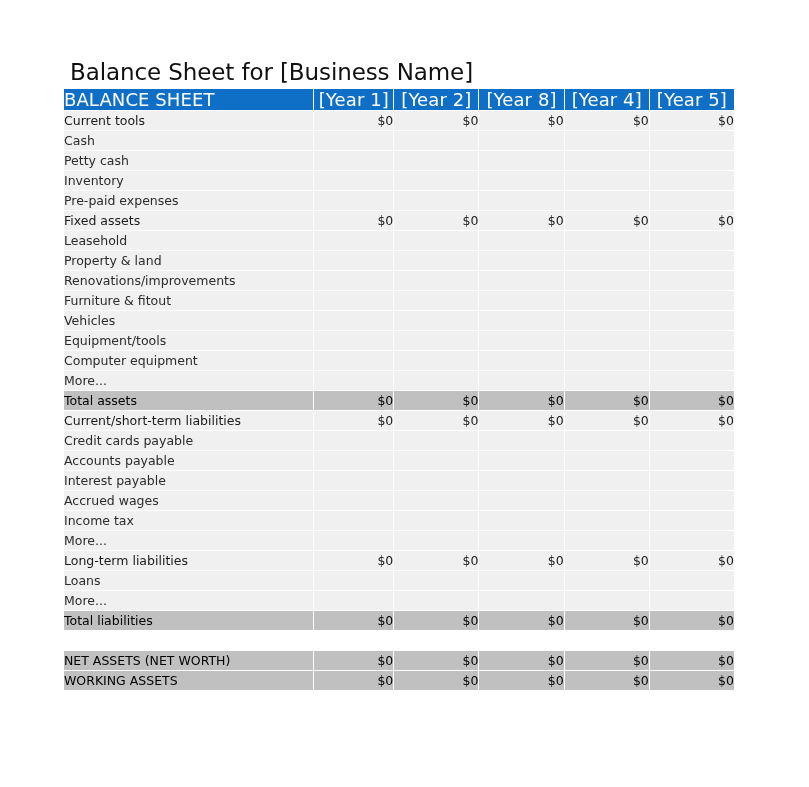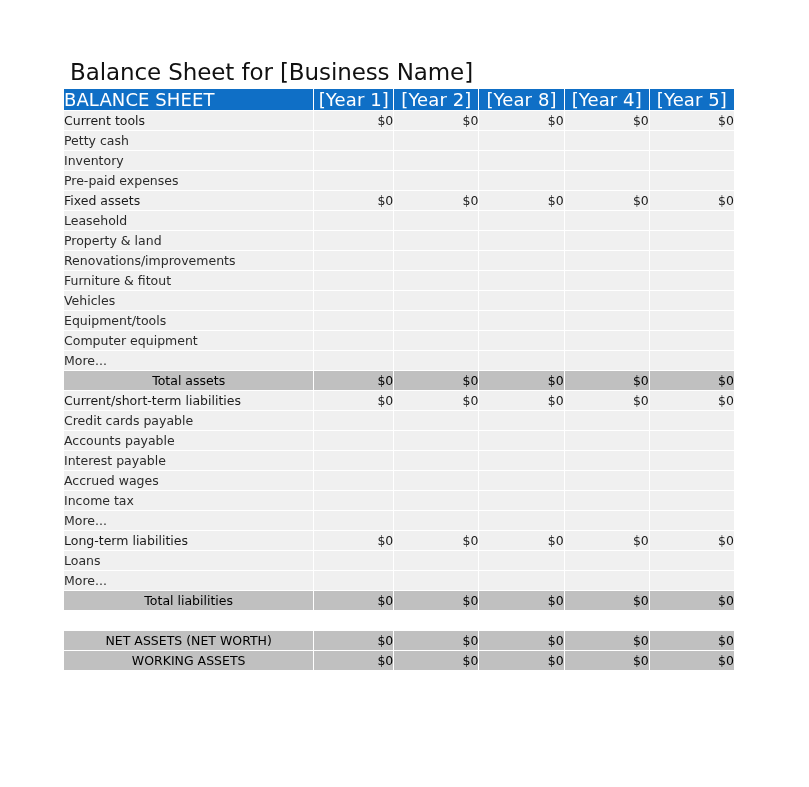--- a/index.html
+++ b/index.html
@@ -112,21 +112,21 @@
     padding-left: 14px;
     color: #2b2b2b;
   }
 
   
   tr.total td.lbl,
   tr.total td.val {
     background: #c0c0c0;
     color: #000000;
   }
-  tr.total td.lbl { font-weight: bold; text-align: center; }
+  tr.total td.lbl { font-weight: bold; }
   tr.total td.val { font-weight: normal; }
 
   
   tr.spacer td {
     background: #ffffff;
     height: 18px;
   }
 </style>
 </head>
 <body>
@@ -157,20 +157,28 @@
     <tbody id="grid-body">
         <tr class="section">
           <td class="lbl">Current tools</td>
           <td class="val">$0</td>
           <td class="val">$0</td>
           <td class="val">$0</td>
           <td class="val">$0</td>
           <td class="val">$0</td>
         </tr>
         <tr class="detail">
+          <td class="lbl">Cash</td>
+          <td class="val"></td>
+          <td class="val"></td>
+          <td class="val"></td>
+          <td class="val"></td>
+          <td class="val"></td>
+        </tr>
+        <tr class="detail">
           <td class="lbl">Petty cash</td>
           <td class="val"></td>
           <td class="val"></td>
           <td class="val"></td>
           <td class="val"></td>
           <td class="val"></td>
         </tr>
         <tr class="detail">
           <td class="lbl">Inventory</td>
           <td class="val"></td>

